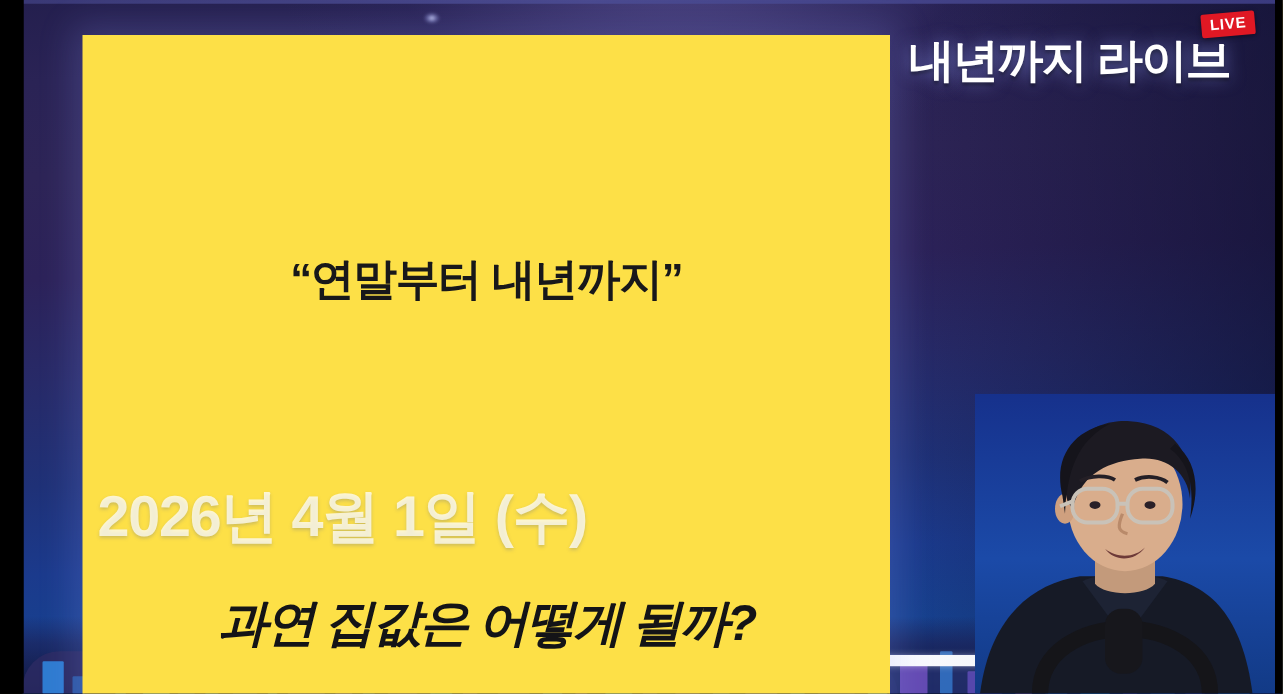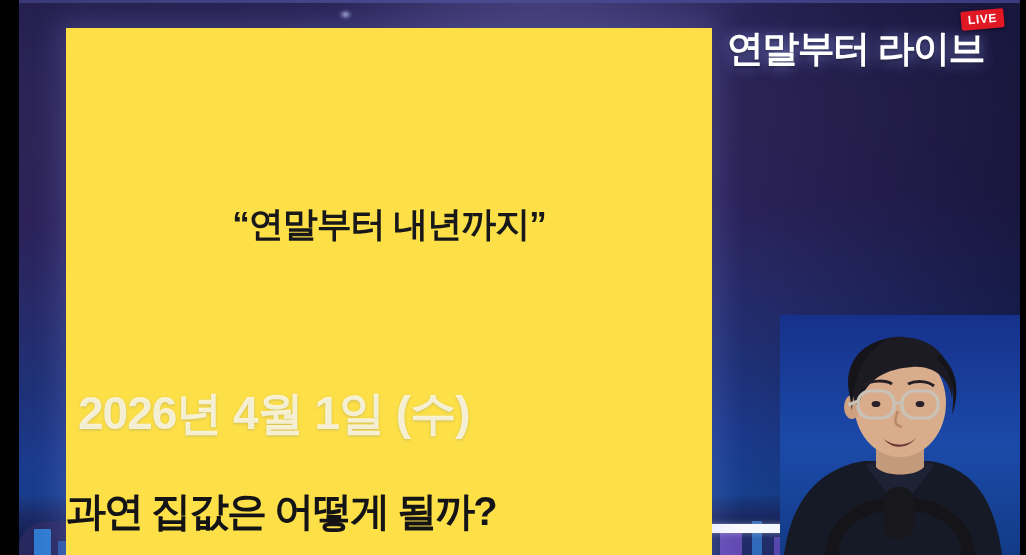--- a/index.html
+++ b/index.html
@@ -163,28 +163,30 @@
     letter-spacing: -2px;
     color: #ec1c24;
     line-height: 1.1;
     white-space: nowrap;
   }
 
   
   .sub-question {
     position: absolute;
     left: 0;
-    top: 456px;
+    top: 443px;
     width: 100%;
+    text-align: center;
     font-weight: 700;
     font-size: 40px;
     letter-spacing: -2px;
     color: #141417;
     white-space: nowrap;
     filter: blur(0.35px);
+    font-style: italic;
   }
 
   
   .clock-wm {
     position: absolute;
     left: 78px;
     top: 378px;
     z-index: 20;
     pointer-events: none;
   }
@@ -362,18 +364,18 @@
 
         <path d="M118 96 C114 106 114 110 122 112" stroke="#b98a6a" stroke-width="2.6" fill="none"></path>
         <path d="M104 124 C114 132 128 131 136 123 C128 134 112 135 104 124 Z" fill="#6d3a38"></path>
 
         <path d="M52 240 C52 206 86 188 120 188 C154 188 188 206 188 240" stroke="#151519" stroke-width="13" fill="none"></path>
         <rect x="104" y="172" width="30" height="52" rx="13" fill="#17171c"></rect>
       </g>
     </svg>
   </div>
 
-  <div class="program-title">연말부터 라이브</div>
+  <div class="program-title">내년까지 라이브</div>
   <div class="live-badge">LIVE</div>
 
   <div class="left-black-bar"></div>
   <div class="right-black-bar"></div>
 </div>
 
 </body></html>

